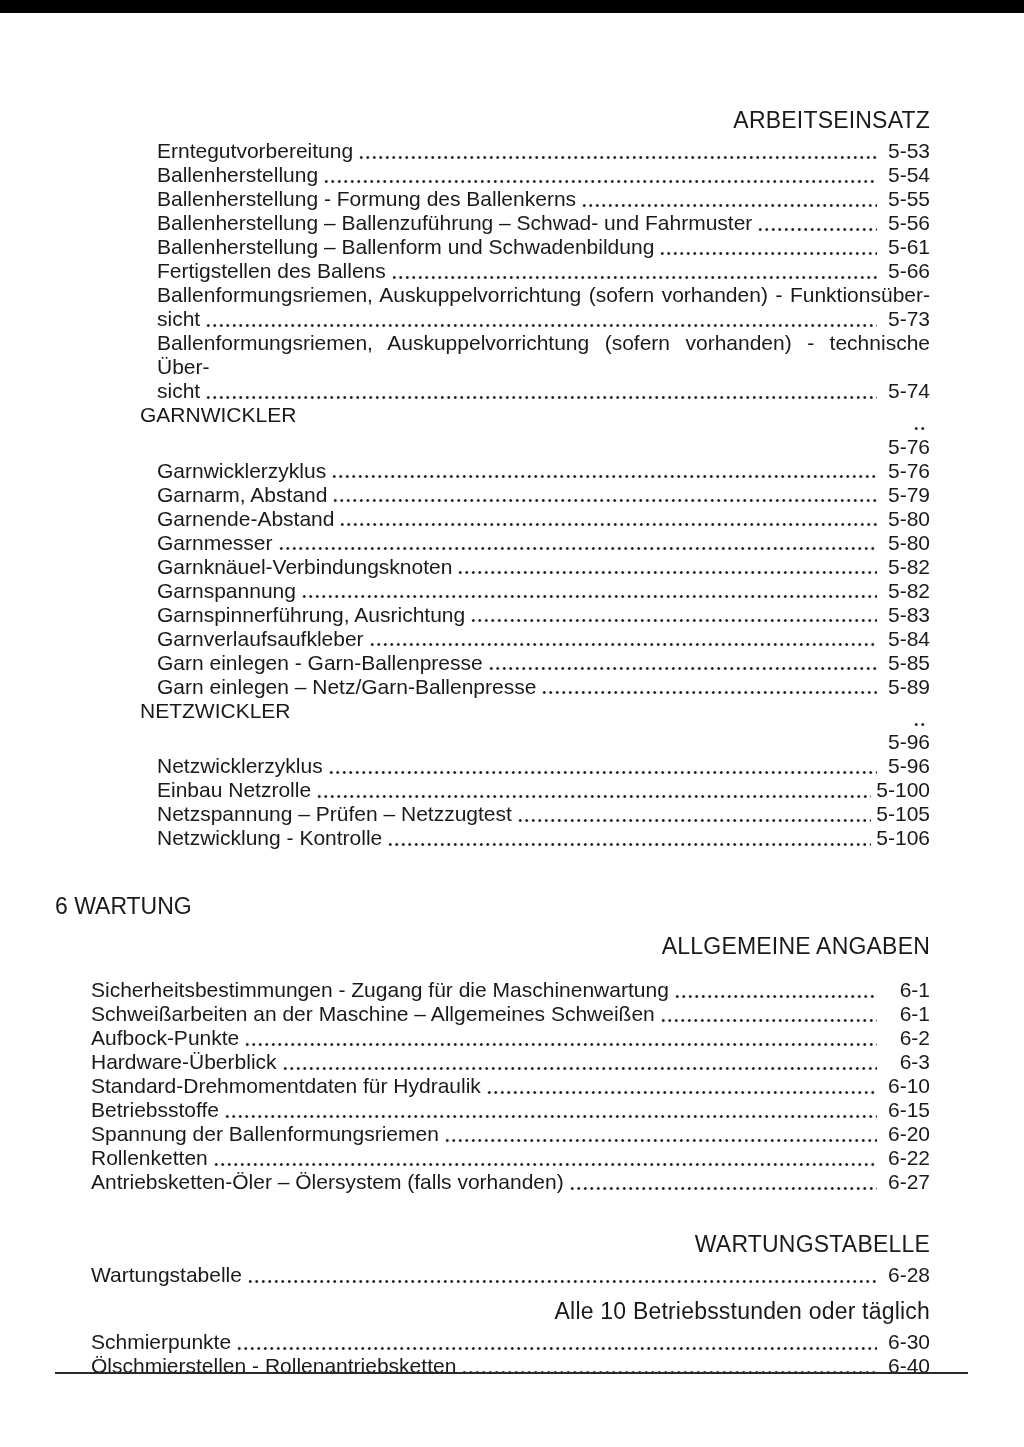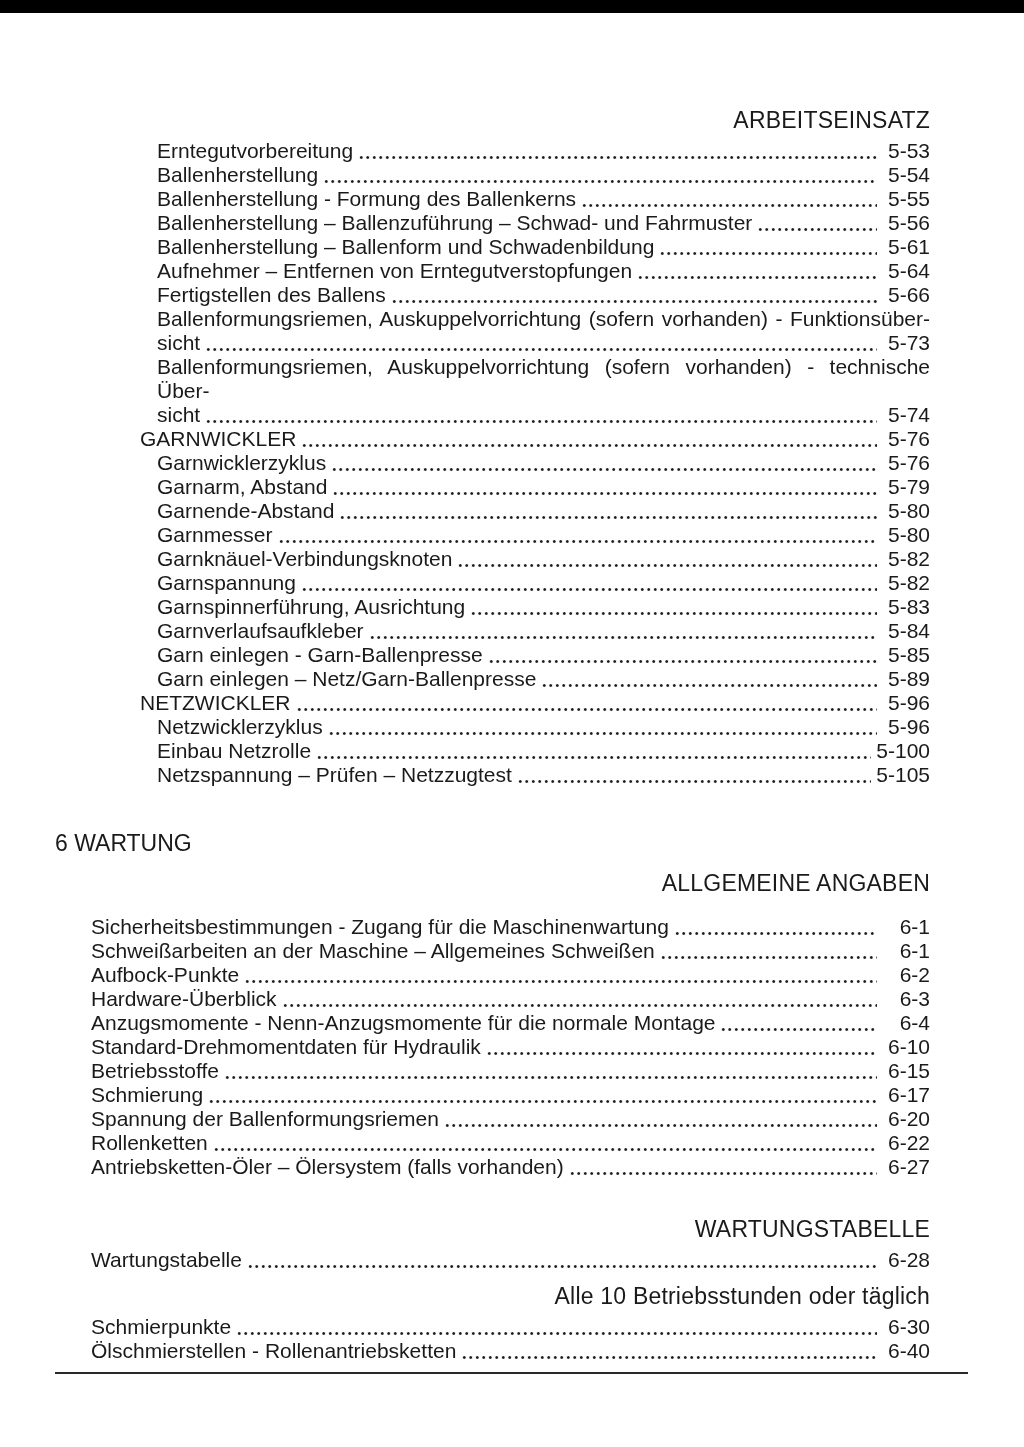--- a/index.html
+++ b/index.html
@@ -35,21 +35,21 @@
   [data-name="heading-arbeitseinsatz"]      { margin: 93px 0 5px 35px; }
   [data-name="heading-wartung"]             { margin: 40px 0 0 0; }
   [data-name="heading-allgemeine-angaben"]  { margin: 10px 0 18px 35px; }
   [data-name="heading-wartungstabelle"]     { margin: 36px 0 5px 35px; }
   [data-name="heading-alle-10-betriebsstunden"] { margin: 10px 0 5px 35px; }
 
   .entries { font-size: 21px; line-height: 24px; }
 
   .toc-entry { display: flex; }
   .lvl0 { margin-left: 36px; }
-  .lvl1 { margin-left: 85px; }
+  .lvl1 { margin-left: 85px; flex-direction: column; }
   .lvl2 { margin-left: 102px; }
   .toc-entry-multi .toc-entry { margin-left: 0; }
 
   .title { white-space: nowrap; }
   .title-first {
     text-align: justify;
     text-align-last: justify;
   }
   .dots {
     flex: 1 1 auto;
@@ -102,25 +102,20 @@
           <span class="title" data-name="toc-entry-title">Ballenherstellung – Ballenzuführung – Schwad- und Fahrmuster</span>
           <span class="dots" data-name="dotted-leader"></span>
           <span class="page-num" data-name="toc-entry-page">5-56</span>
         </div>
         <div class="toc-entry lvl2" data-name="toc-entry">
           <span class="title" data-name="toc-entry-title">Ballenherstellung – Ballenform und Schwadenbildung</span>
           <span class="dots" data-name="dotted-leader"></span>
           <span class="page-num" data-name="toc-entry-page">5-61</span>
         </div>
         <div class="toc-entry lvl2" data-name="toc-entry">
-          <span class="title" data-name="toc-entry-title">Aufnehmer – Entfernen von Erntegutverstopfungen</span>
-          <span class="dots" data-name="dotted-leader"></span>
-          <span class="page-num" data-name="toc-entry-page">5-64</span>
-        </div>
-        <div class="toc-entry lvl2" data-name="toc-entry">
           <span class="title" data-name="toc-entry-title">Fertigstellen des Ballens</span>
           <span class="dots" data-name="dotted-leader"></span>
           <span class="page-num" data-name="toc-entry-page">5-66</span>
         </div>
         <div class="toc-entry-multi lvl2" data-name="toc-entry">
           <div class="title-first" data-name="toc-entry-title-line">Ballenformungsriemen, Auskuppelvorrichtung (sofern vorhanden) - Funktionsüber-</div>
           <div class="toc-entry" data-name="toc-entry-continuation">
             <span class="title" data-name="toc-entry-title">sicht</span>
             <span class="dots" data-name="dotted-leader"></span>
             <span class="page-num" data-name="toc-entry-page">5-73</span>
@@ -202,20 +197,25 @@
         <div class="toc-entry lvl2" data-name="toc-entry">
           <span class="title" data-name="toc-entry-title">Einbau Netzrolle</span>
           <span class="dots" data-name="dotted-leader"></span>
           <span class="page-num" data-name="toc-entry-page">5-100</span>
         </div>
         <div class="toc-entry lvl2" data-name="toc-entry">
           <span class="title" data-name="toc-entry-title">Netzspannung – Prüfen – Netzzugtest</span>
           <span class="dots" data-name="dotted-leader"></span>
           <span class="page-num" data-name="toc-entry-page">5-105</span>
         </div>
+        <div class="toc-entry lvl2" data-name="toc-entry">
+          <span class="title" data-name="toc-entry-title">Netzwicklung - Kontrolle</span>
+          <span class="dots" data-name="dotted-leader"></span>
+          <span class="page-num" data-name="toc-entry-page">5-106</span>
+        </div>
       </div>
       <div class="h-chapter" data-name="heading-wartung">6 WARTUNG</div>
       <div class="h-section" data-name="heading-allgemeine-angaben">ALLGEMEINE ANGABEN</div>
       <div class="entries" data-name="toc-entry-group">
         <div class="toc-entry lvl0" data-name="toc-entry">
           <span class="title" data-name="toc-entry-title">Sicherheitsbestimmungen - Zugang für die Maschinenwartung</span>
           <span class="dots" data-name="dotted-leader"></span>
           <span class="page-num" data-name="toc-entry-page">6-1</span>
         </div>
         <div class="toc-entry lvl0" data-name="toc-entry">
@@ -227,38 +227,28 @@
           <span class="title" data-name="toc-entry-title">Aufbock-Punkte</span>
           <span class="dots" data-name="dotted-leader"></span>
           <span class="page-num" data-name="toc-entry-page">6-2</span>
         </div>
         <div class="toc-entry lvl0" data-name="toc-entry">
           <span class="title" data-name="toc-entry-title">Hardware-Überblick</span>
           <span class="dots" data-name="dotted-leader"></span>
           <span class="page-num" data-name="toc-entry-page">6-3</span>
         </div>
         <div class="toc-entry lvl0" data-name="toc-entry">
-          <span class="title" data-name="toc-entry-title">Anzugsmomente - Nenn-Anzugsmomente für die normale Montage</span>
-          <span class="dots" data-name="dotted-leader"></span>
-          <span class="page-num" data-name="toc-entry-page">6-4</span>
-        </div>
-        <div class="toc-entry lvl0" data-name="toc-entry">
           <span class="title" data-name="toc-entry-title">Standard-Drehmomentdaten für Hydraulik</span>
           <span class="dots" data-name="dotted-leader"></span>
           <span class="page-num" data-name="toc-entry-page">6-10</span>
         </div>
         <div class="toc-entry lvl0" data-name="toc-entry">
           <span class="title" data-name="toc-entry-title">Betriebsstoffe</span>
           <span class="dots" data-name="dotted-leader"></span>
           <span class="page-num" data-name="toc-entry-page">6-15</span>
-        </div>
-        <div class="toc-entry lvl0" data-name="toc-entry">
-          <span class="title" data-name="toc-entry-title">Schmierung</span>
-          <span class="dots" data-name="dotted-leader"></span>
-          <span class="page-num" data-name="toc-entry-page">6-17</span>
         </div>
         <div class="toc-entry lvl0" data-name="toc-entry">
           <span class="title" data-name="toc-entry-title">Spannung der Ballenformungsriemen</span>
           <span class="dots" data-name="dotted-leader"></span>
           <span class="page-num" data-name="toc-entry-page">6-20</span>
         </div>
         <div class="toc-entry lvl0" data-name="toc-entry">
           <span class="title" data-name="toc-entry-title">Rollenketten</span>
           <span class="dots" data-name="dotted-leader"></span>
           <span class="page-num" data-name="toc-entry-page">6-22</span>

